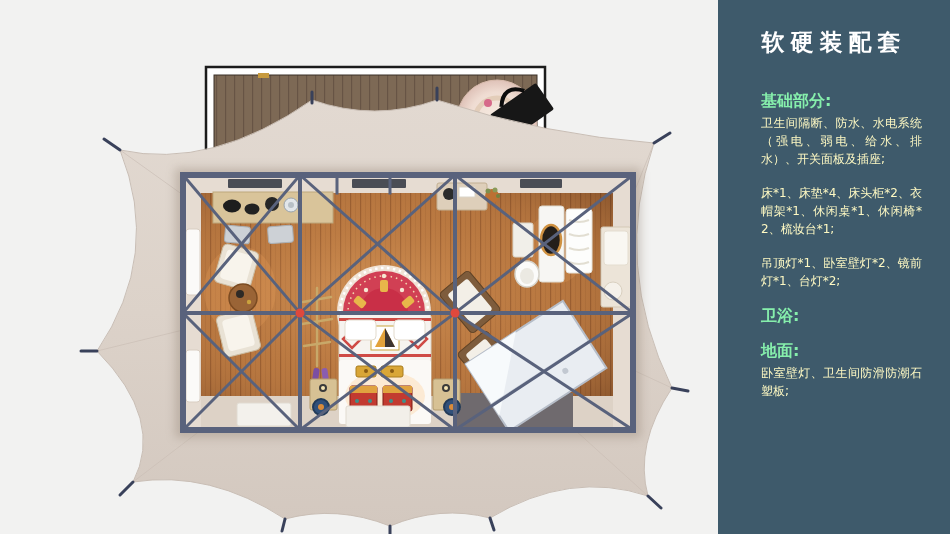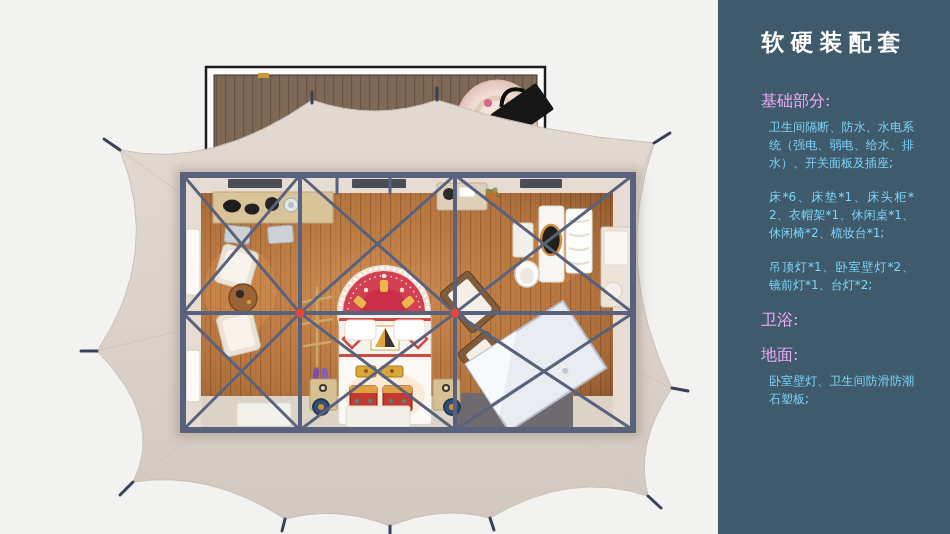--- a/index.html
+++ b/index.html
@@ -10,23 +10,23 @@
   .canvas{width:718px;height:534px;background:#f2f2f1;position:relative;flex:none;}
   .sidebar{
     flex:none;width:232px;height:534px;background:#3e5a6b;color:#ffffff;
     box-sizing:border-box;padding:28px 28px 0 43px;
   }
   .sidebar-title{
     font-size:23px;font-weight:bold;letter-spacing:6px;text-align:center;
     margin:0 -28px 34px -43px;line-height:1.25;white-space:nowrap;
   }
   .section{margin:0 0 16px 0;}
-  .section-heading{font-size:16px;font-weight:normal;line-height:19px;margin:0 0 4px 0;color:#f0abfc;}
+  .section-heading{font-size:16px;font-weight:bold;line-height:19px;margin:0 0 4px 0;color:#86efac;}
   .section-body{
-    font-size:12px;line-height:18px;margin:8px;color:#7dd3fc;
+    font-size:12px;line-height:18px;margin:0;color:#fef9c3;
     word-break:break-all;text-align:justify;
   }
 </style>
 </head>
 <body>
 
 <div class="stage">
 
   <div class="canvas">
     <svg width="718" height="534" viewBox="0 0 718 534" xmlns="http://www.w3.org/2000/svg">
@@ -295,21 +295,21 @@
 
   <div class="sidebar">
     <h1 class="sidebar-title">软硬装配套</h1>
 
     <div class="section">
       <h3 class="section-heading">基础部分:</h3>
       <p class="section-body">卫生间隔断、防水、水电系统（强电、弱电、给水、排水）、开关面板及插座;</p>
     </div>
 
     <div class="section">
-      <p class="section-body">床*6、床垫*1、床头柜*2、衣帽架*1、休闲桌*1、休闲椅*2、梳妆台*1;</p>
+      <p class="section-body">床*1、床垫*4、床头柜*2、衣帽架*1、休闲桌*1、休闲椅*2、梳妆台*1;</p>
     </div>
 
     <div class="section">
       <p class="section-body">吊顶灯*1、卧室壁灯*2、镜前灯*1、台灯*2;</p>
     </div>
 
     <div class="section">
       <h3 class="section-heading">卫浴:</h3>
     </div>
 

